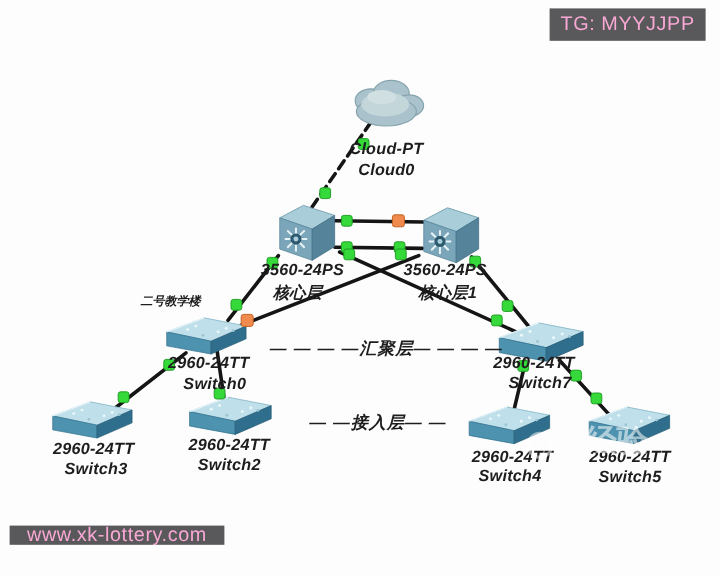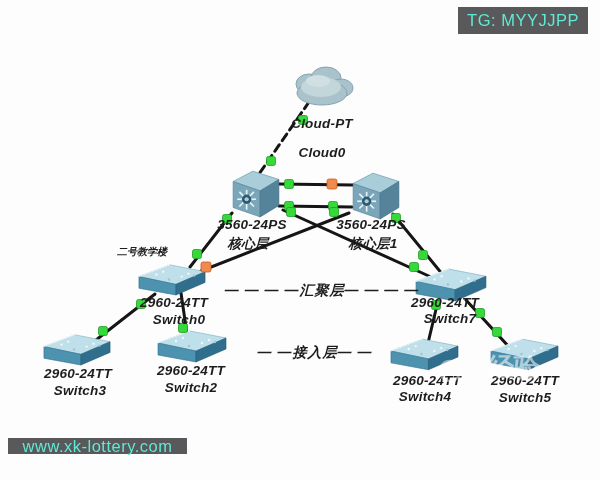--- a/index.html
+++ b/index.html
@@ -12,21 +12,21 @@
   .dots{z-index:3;}
   .dev{position:absolute;z-index:2;}
   .lbl{
     position:absolute;transform:translateX(-50%);white-space:nowrap;
     font-weight:bold;color:#1d1d1d;z-index:4;text-align:center;line-height:1.1;font-style:italic;
   }
   .dev-lbl{font-size:13.5px;letter-spacing:0.2px;}
   .cn-lbl{font-size:10px;}
   .layer-lbl{font-size:14px;letter-spacing:1px;}
   .badge{
-    position:absolute;background:#59595b;color:#5eead4;z-index:6;
+    position:absolute;background:#59595b;color:#f9a8d4;z-index:6;
     display:flex;align-items:center;justify-content:center;
     font-size:16.5px;letter-spacing:0.5px;
   }
   .wm{
     position:absolute;left:436px;top:350px;z-index:5;
     color:rgba(255,255,255,0.55);font-size:26px;font-weight:bold;
     display:flex;align-items:center;gap:12px;pointer-events:none;
   }
   .wm svg{opacity:0.55;}
 </style>
@@ -140,21 +140,21 @@
       <rect x="475.5" y="308.5" width="9" height="9" rx="2"></rect>
       <rect x="492.5" y="327.5" width="9" height="9" rx="2"></rect>
     </g>
     <g fill="#f18b4d" stroke="#c05f1e" stroke-width="0.8">
       <rect x="327" y="179" width="10" height="10" rx="2"></rect>
       <rect x="201" y="262" width="10" height="10" rx="2"></rect>
     </g>
   </svg>
 
   <div class="lbl dev-lbl" style="left:322px;top:117px">Cloud-PT</div>
-  <div class="lbl dev-lbl" style="left:322px;top:146px">Cloud0</div>
+  <div class="lbl dev-lbl" style="left:322px;top:135px">Cloud0</div>
   <div class="lbl dev-lbl" style="left:252px;top:218px">3560-24PS</div>
   <div class="lbl dev-lbl" style="left:248px;top:237px">核心层</div>
   <div class="lbl dev-lbl" style="left:371px;top:218px">3560-24PS</div>
   <div class="lbl dev-lbl" style="left:373px;top:237px">核心层1</div>
   <div class="lbl dev-lbl" style="left:174px;top:296px">2960-24TT</div>
   <div class="lbl dev-lbl" style="left:179px;top:313px">Switch0</div>
   <div class="lbl dev-lbl" style="left:445px;top:296px">2960-24TT</div>
   <div class="lbl dev-lbl" style="left:450px;top:312px">Switch7</div>
   <div class="lbl dev-lbl" style="left:78px;top:367px">2960-24TT</div>
   <div class="lbl dev-lbl" style="left:80px;top:384px">Switch3</div>

